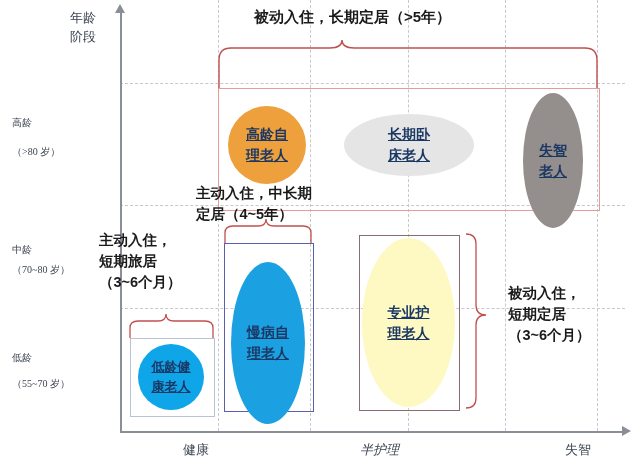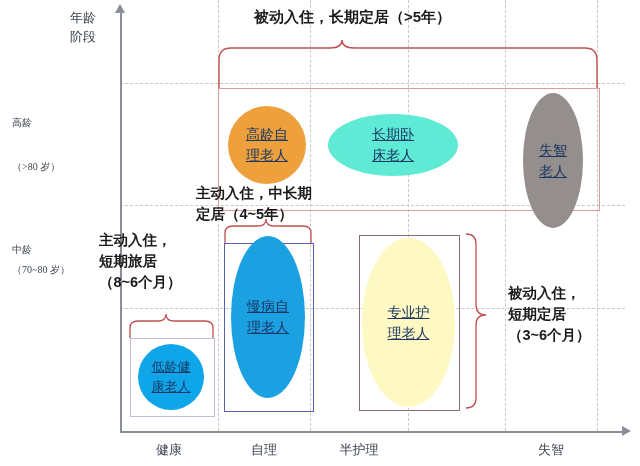--- a/index.html
+++ b/index.html
@@ -16,26 +16,26 @@
     border-top:5px solid transparent;border-bottom:5px solid transparent;border-left:9px solid #8a8e96;}
 
   .grid-h{position:absolute;left:120px;height:0;border-top:1.5px dashed #c6c8cc;}
   .grid-v{position:absolute;top:0;width:0;border-left:1.5px dashed #c6c8cc;}
 
   
   .axis-title{position:absolute;font-size:13px;line-height:19px;color:#3d4450;text-align:center;
               font-family:"Liberation Serif","DejaVu Serif",serif;}
   .ylab{position:absolute;font-size:10px;line-height:20px;color:#3d4450;text-align:left;white-space:nowrap;}
   .ylab .l2{display:block;}
-  .xlab{position:absolute;top:441px;font-size:13px;color:#3d4450;text-align:center;width:80px;}
+  .xlab{position:absolute;top:441px;font-size:13px;color:#3d4450;text-align:right;width:80px;}
 
   
   .ellipse{position:absolute;border-radius:50%;display:flex;align-items:center;justify-content:center;}
   .ellipse .cap{font-size:14px;line-height:21px;text-align:center;color:#1b3864;
-                font-weight:normal;text-decoration:underline;white-space:pre-line;
+                font-weight:bold;text-decoration:underline;white-space:pre-line;
                 font-family:"Liberation Serif","DejaVu Serif",serif;}
 
   .rectbox{position:absolute;background:transparent;}
 
   
   .note{position:absolute;font-size:14.5px;line-height:21px;color:#1a1a1a;font-weight:bold;
         white-space:pre-line;font-family:"Liberation Sans","DejaVu Sans",sans-serif;}
 
   svg.overlay{position:absolute;left:0;top:0;width:640px;height:466px;pointer-events:none;}
 </style>
@@ -59,56 +59,59 @@
   <div class="axis-h"></div>
   <div class="axis-h-head"></div>
 
   <div class="axis-title" style="left:48px;top:8px;width:70px;">
     <span>年龄</span><br>
     <span>阶段</span>
   </div>
 
   <div class="ylab" style="left:12px;top:113px;">
     <span>高龄</span>
-    <span class="l2" style="margin-top:24px;">（&gt;80 岁）</span>
+    <span class="l2" style="margin-top:9px;">（&gt;80 岁）</span>
   </div>
   <div class="ylab" style="left:12px;top:240px;">
     <span>中龄</span>
     <span class="l2" style="margin-top:0;">（70~80 岁）</span>
   </div>
+  <div class="ylab" style="left:12px;top:348px;">
+    <span>低龄</span>
+    <span class="l2" style="margin-top:6px;">（55~70 岁）</span>
+  </div>
 
   <div class="xlab" style="left:129px;">健康</div>
-  <div class="xlab" style="left:224px;">自理</div>
-  <div class="xlab" style="left:319px;">半护理</div>
+  <div class="xlab" style="left:319px;font-style:italic;">半护理</div>
   <div class="xlab" style="left:511px;">失智</div>
 
   <div class="rectbox" style="left:218px;top:88px;width:380px;height:121px;border:1.4px solid #e39b9b;"></div>
 
   <div class="rectbox" style="left:130px;top:338px;width:83px;height:77px;border:1.4px solid #b9c2d6;"></div>
 
   <div class="rectbox" style="left:224px;top:243px;width:88px;height:167px;border:1.4px solid #5a5fb0;"></div>
 
   <div class="rectbox" style="left:359px;top:235px;width:99px;height:174px;border:1.4px solid #8b6b72;"></div>
 
   <div class="ellipse" style="left:228px;top:106px;width:78px;height:78px;background:#eda03c;">
     <div class="cap">高龄自
 理老人</div>
   </div>
 
-  <div class="ellipse" style="left:328px;top:114px;width:130px;height:62px;background:#5eead4;">
+  <div class="ellipse" style="left:344px;top:114px;width:130px;height:62px;background:#e5e5e5;">
     <div class="cap">长期卧
 床老人</div>
   </div>
 
   <div class="ellipse" style="left:523px;top:93px;width:60px;height:135px;background:#948e8c;">
     <div class="cap">失智
 老人</div>
   </div>
 
-  <div class="ellipse" style="left:231px;top:236px;width:74px;height:162px;background:#1ba1e2;">
+  <div class="ellipse" style="left:231px;top:262px;width:74px;height:162px;background:#1ba1e2;">
     <div class="cap">慢病自
 理老人</div>
   </div>
 
   <div class="ellipse" style="left:362px;top:238px;width:93px;height:169px;background:#fef9c3;">
     <div class="cap">专业护
 理老人</div>
   </div>
 
   <div class="ellipse" style="left:138px;top:344px;width:66px;height:66px;background:#0ea5e9;">
@@ -127,19 +130,19 @@
     <path d="M466,234 Q476,234 476,244 L476,305 Q476,315 486,315 Q476,315 476,325 L476,398 Q476,408 466,408" fill="none" stroke="#c0504d" stroke-width="1.3"></path>
   </svg>
 
   <div class="note" style="left:254px;top:6px;width:400px;font-size:15px;">被动入住，长期定居（&gt;5年）</div>
 
   <div class="note" style="left:196px;top:183px;width:250px;">主动入住，中长期
  定居（4~5年）</div>
 
   <div class="note" style="left:99px;top:230px;width:120px;">主动入住，
 短期旅居
-（8~6个月）</div>
+（3~6个月）</div>
 
   <div class="note" style="left:508px;top:283px;width:130px;">被动入住，
 短期定居
 （3~6个月）</div>
 
 </div>
 
 </body></html>

